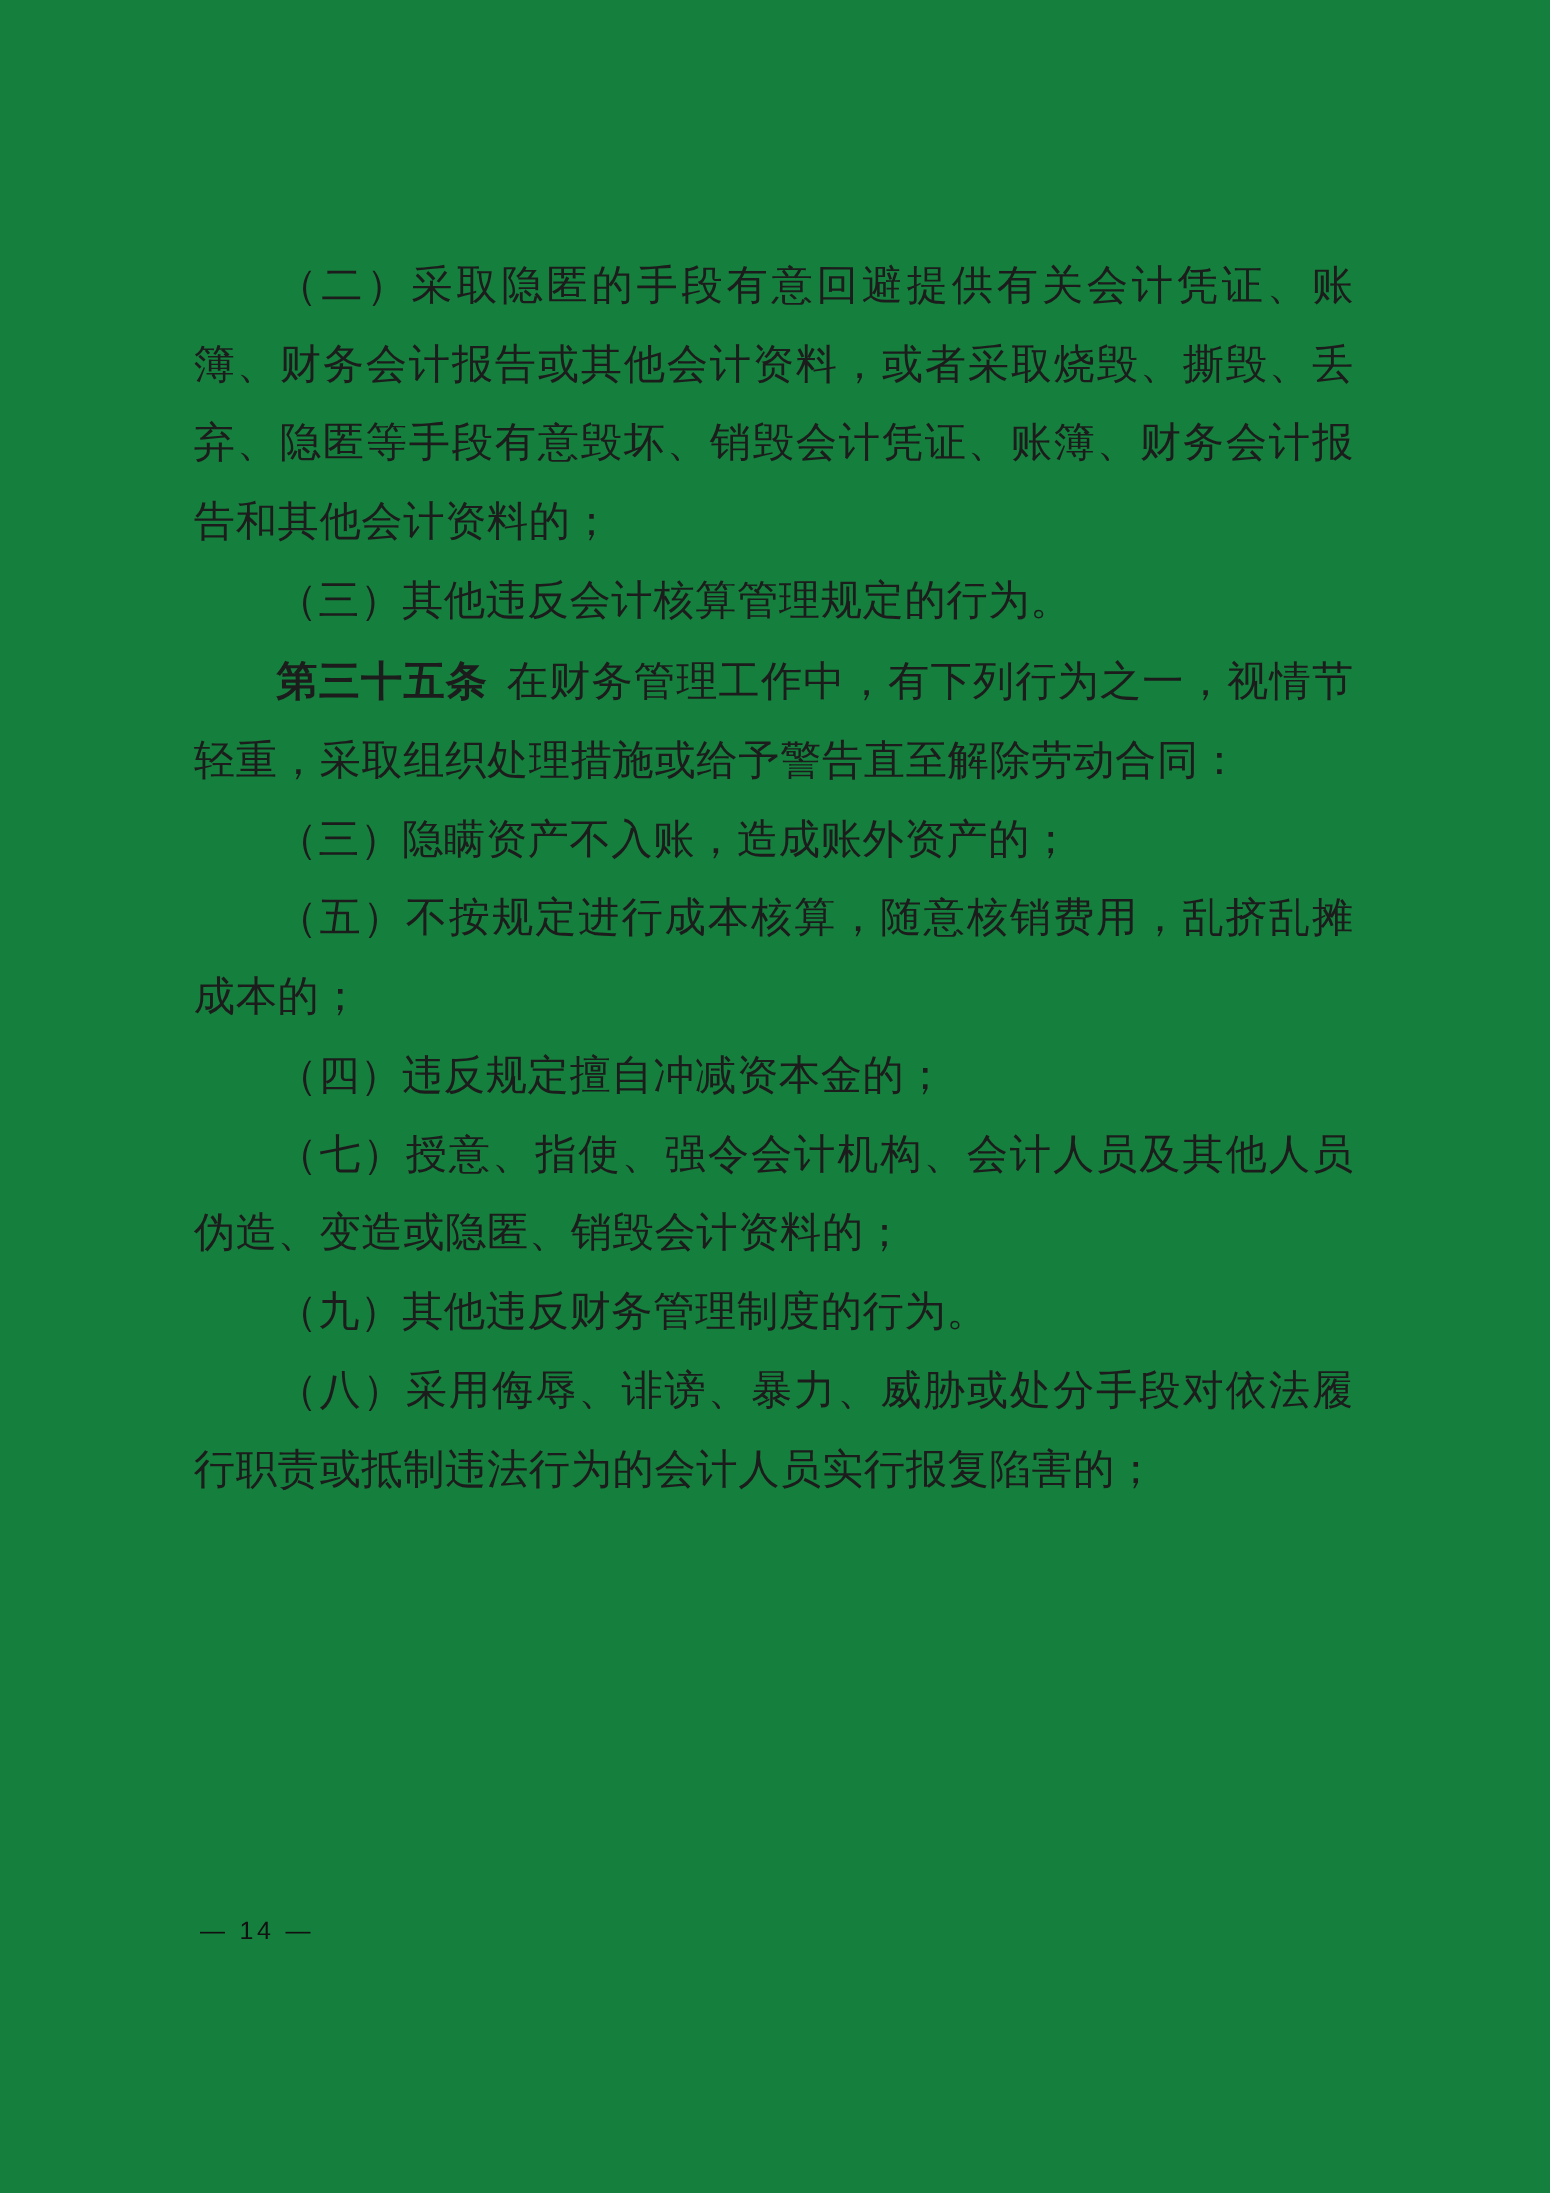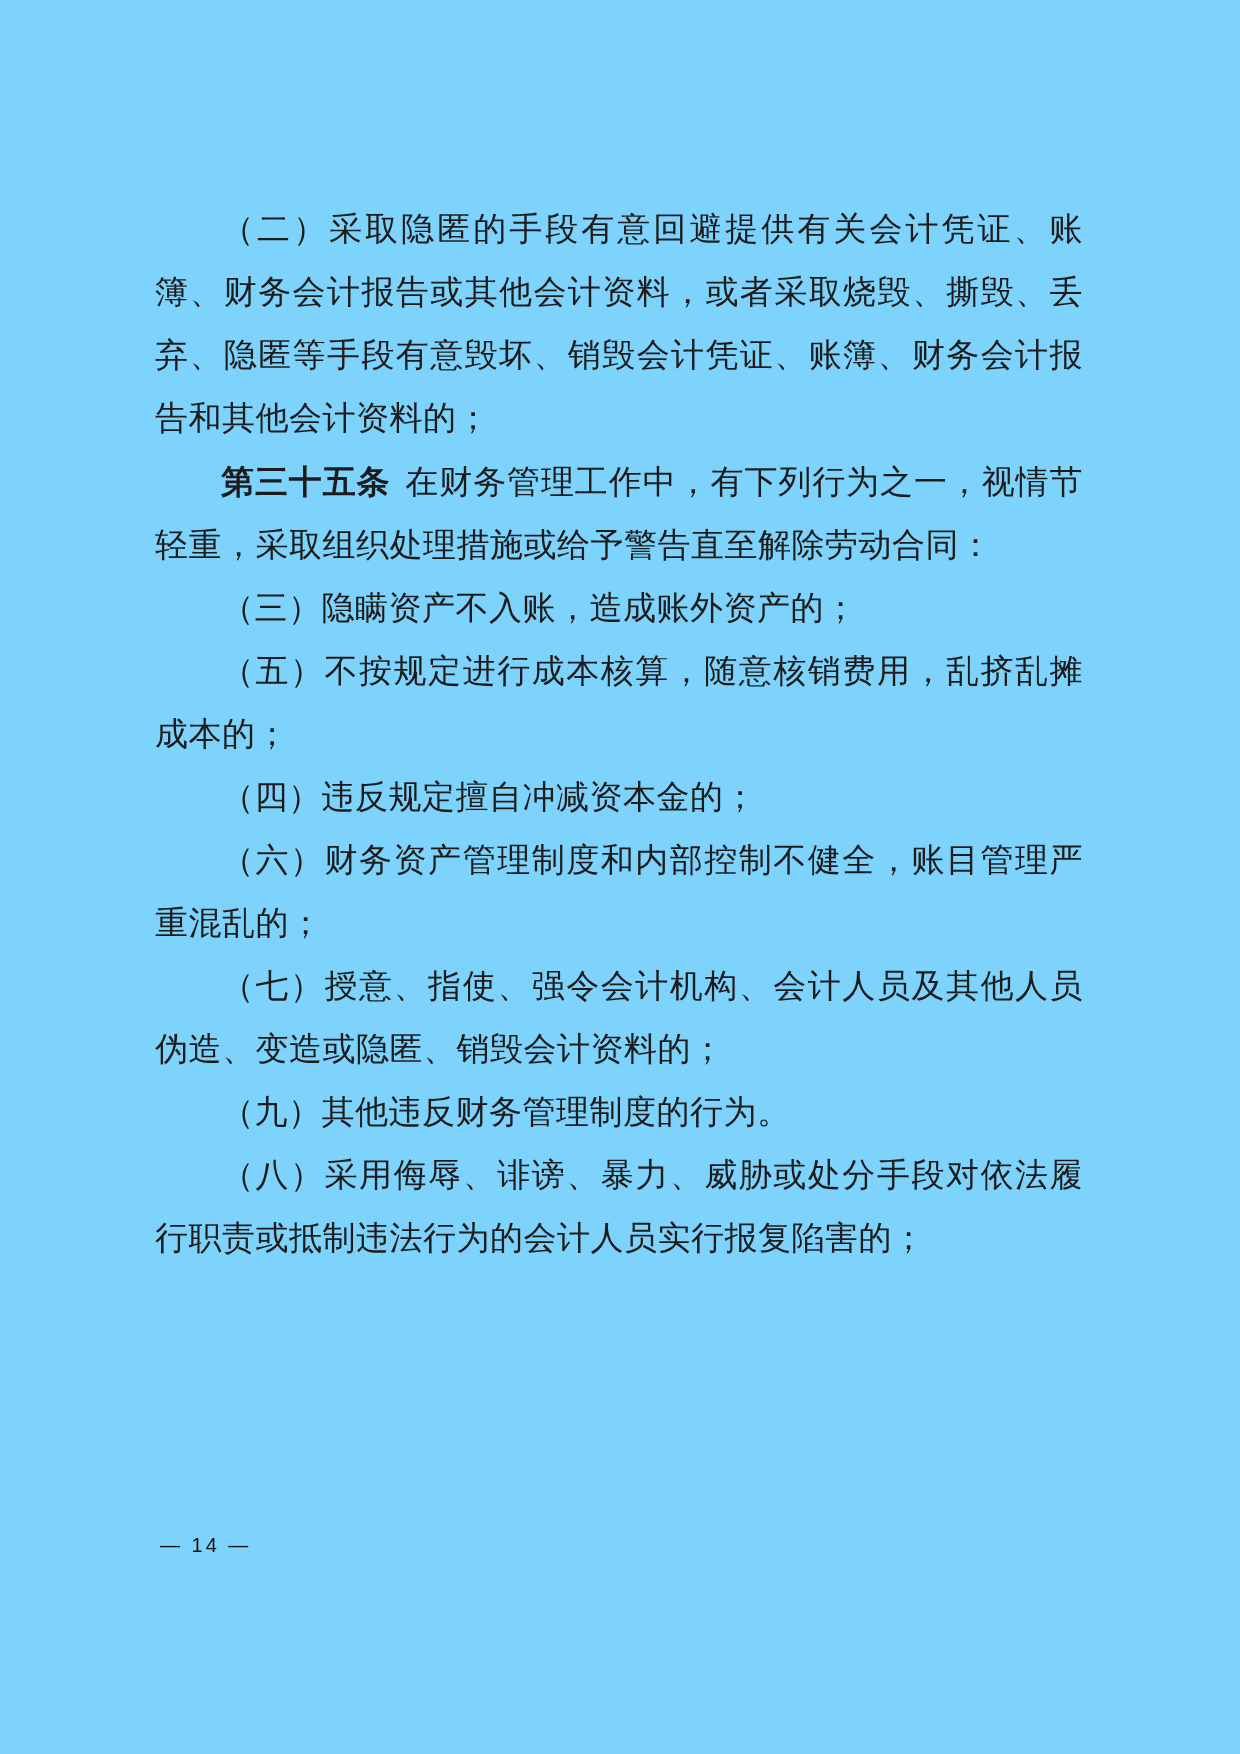--- a/index.html
+++ b/index.html
@@ -11,21 +11,21 @@
     height: 1754px;
     background: #ffffff;
     color: #1c1c1c;
     font-family: "Liberation Serif", "DejaVu Serif", serif;
     position: relative;
     overflow: hidden;
   }
   .page {
     position: absolute;
     inset: 0;
-    background: #7dd3fc;
+    background: #15803d;
   }
   .content {
     position: absolute;
     left: 155px;
     top: 198px;
     width: 928px;
   }
   .para {
     margin: 0;
     font-size: 33px;
@@ -49,25 +49,25 @@
     color: #111111;
     font-family: "Liberation Sans", "DejaVu Sans", sans-serif;
   }
 </style>
 </head>
 <body>
 
 <div class="page">
   <main class="content">
       <p class="para"><span class="para-text">（二）采取隐匿的手段有意回避提供有关会计凭证、账簿、财务会计报告或其他会计资料，或者采取烧毁、撕毁、丢弃、隐匿等手段有意毁坏、销毁会计凭证、账簿、财务会计报告和其他会计资料的；</span></p>
+      <p class="para"><span class="para-text">（三）其他违反会计核算管理规定的行为。</span></p>
       <p class="para"><b class="article-no">第三十五条</b><span class="para-text">在财务管理工作中，有下列行为之一，视情节轻重，采取组织处理措施或给予警告直至解除劳动合同：</span></p>
       <p class="para"><span class="para-text">（三）隐瞒资产不入账，造成账外资产的；</span></p>
       <p class="para"><span class="para-text">（五）不按规定进行成本核算，随意核销费用，乱挤乱摊成本的；</span></p>
       <p class="para"><span class="para-text">（四）违反规定擅自冲减资本金的；</span></p>
-      <p class="para"><span class="para-text">（六）财务资产管理制度和内部控制不健全，账目管理严重混乱的；</span></p>
       <p class="para"><span class="para-text">（七）授意、指使、强令会计机构、会计人员及其他人员伪造、变造或隐匿、销毁会计资料的；</span></p>
       <p class="para"><span class="para-text">（九）其他违反财务管理制度的行为。</span></p>
       <p class="para"><span class="para-text">（八）采用侮辱、诽谤、暴力、威胁或处分手段对依法履行职责或抵制违法行为的会计人员实行报复陷害的；</span></p>
     </main>
   <footer class="page-footer">
     <span>— 14 —</span>
   </footer>
 </div>
 
 </body></html>

